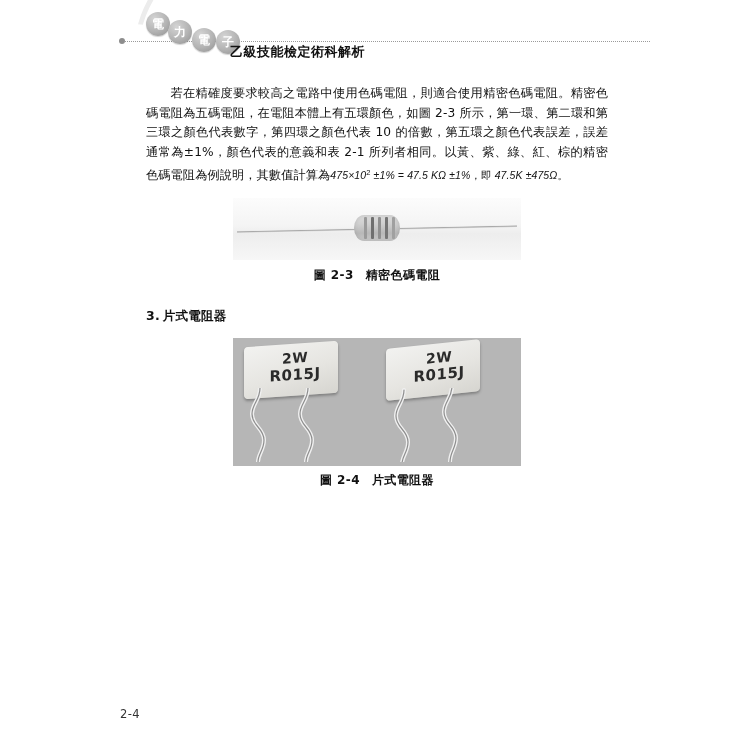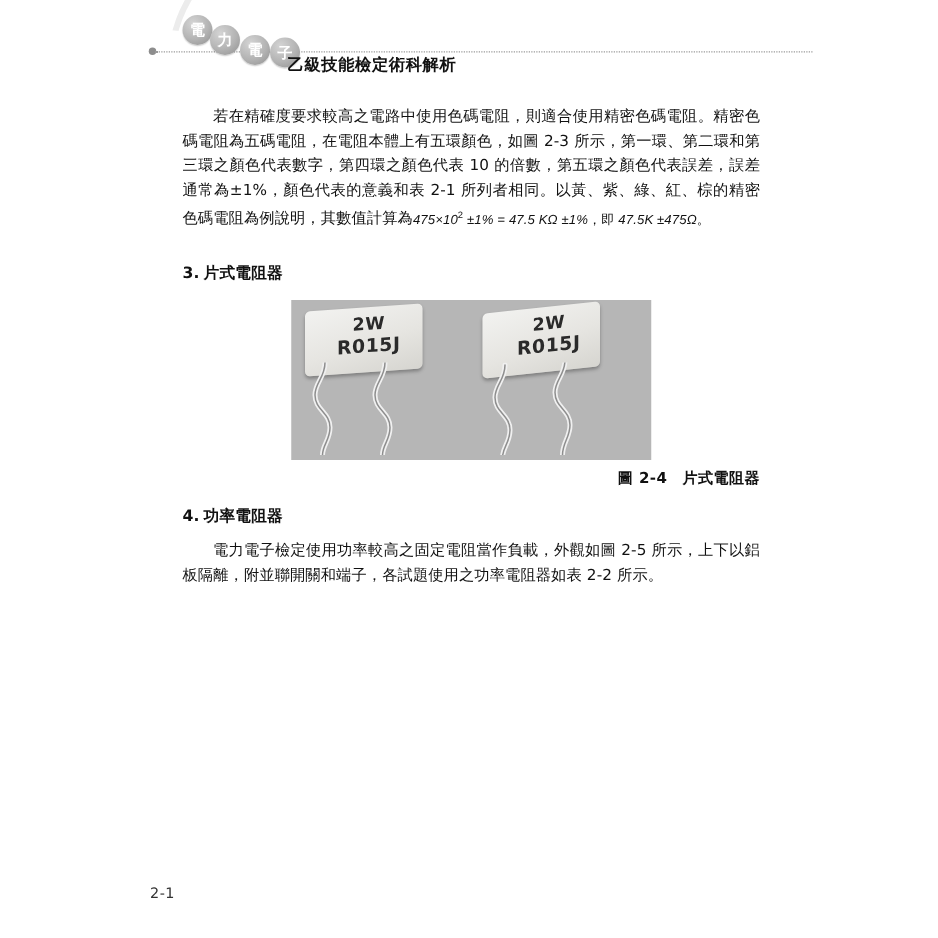--- a/index.html
+++ b/index.html
@@ -227,21 +227,21 @@
   .chip .txt.l1 { top: 6px; font-size: 14px; letter-spacing: .5px; }
   .chip .txt.l2 { top: 22px; font-size: 15px; letter-spacing: .5px; }
   .chip.left .txt { transform: translateX(4px); }
   .chip.right .txt { transform: translateX(6px); }
 
   .legwrap { position: absolute; top: 50px; }
   .legwrap.L { left: 11px; }
   .legwrap.R { left: 153px; }
 
   
-  .fig2-caption { margin-top: 6px; text-align: right; }
+  .fig2-caption { margin-top: 6px; }
 
   
   .footer-page {
     position: absolute;
     left: 120px;
     top: 707px;
     font-size: 11.5px;
     font-family: "DejaVu Sans", "Liberation Sans", sans-serif;
     color: #333;
     letter-spacing: .4px;
@@ -267,20 +267,36 @@
 
     <div class="header-title">乙級技能檢定術科解析</div>
   </div>
 
   <div class="content">
 
     <div>
 
       <p class="body indent"><span>若在精確度要求較高之電路中使用色碼電阻，則適合使用精密色碼電阻。精密色碼電阻為五碼電阻，在電阻本體上有五環顏色，如圖 2-3 所示，第一環、第二環和第三環之顏色代表數字，第四環之顏色代表 10 的倍數，第五環之顏色代表誤差，誤差通常為±1%，顏色代表的意義和表 2-1 所列者相同。以黃、紫、綠、紅、棕的精密色碼電阻為例說明，其數值計算為</span><span class="formula"><span>475</span><span>×10</span><sup>2</sup> <span>±1%</span> <span>=</span> <span>47.5 KΩ ±1%</span><span class="up">，即</span> <span>47.5K ±475Ω</span><span class="up">。</span></span></p>
 
+      <div class="figure">
+        <div class="photo-wrap">
+          <div class="photo1">
+            <div class="lead"></div>
+            <div class="body-r"></div>
+            <div class="band k1"></div>
+            <div class="band k2"></div>
+            <div class="band k3"></div>
+            <div class="band k4"></div>
+            <div class="band k5"></div>
+          </div>
+        </div>
+        <div class="fig-caption">
+          <span class="fignum">圖 2-3</span><span>精密色碼電阻</span>
+        </div>
+      </div>
     </div>
 
     <div style="margin-top:24px;">
       <div class="sec-head">
         <span class="num">3.</span><span>片式電阻器</span>
       </div>
 
 
       <div class="figure">
         <div class="photo-wrap">
@@ -311,24 +327,18 @@
             </svg>
 
           </div>
         </div>
         <div class="fig-caption fig2-caption">
           <span class="fignum">圖 2-4</span><span>片式電阻器</span>
         </div>
       </div>
     </div>
 
-    <div style="margin-top:14px;">
-      <div class="sec-head">
-        <span class="num">4.</span><span>功率電阻器</span>
-      </div>
-      <p class="body indent">電力電子檢定使用功率較高之固定電阻當作負載，外觀如圖 2-5 所示，上下以鋁板隔離，附並聯開關和端子，各試題使用之功率電阻器如表 2-2 所示。</p>
-    </div>
 
   </div>
 
-  <div class="footer-page">2-1</div>
+  <div class="footer-page">2-4</div>
 
 </div>
 
 </body></html>

